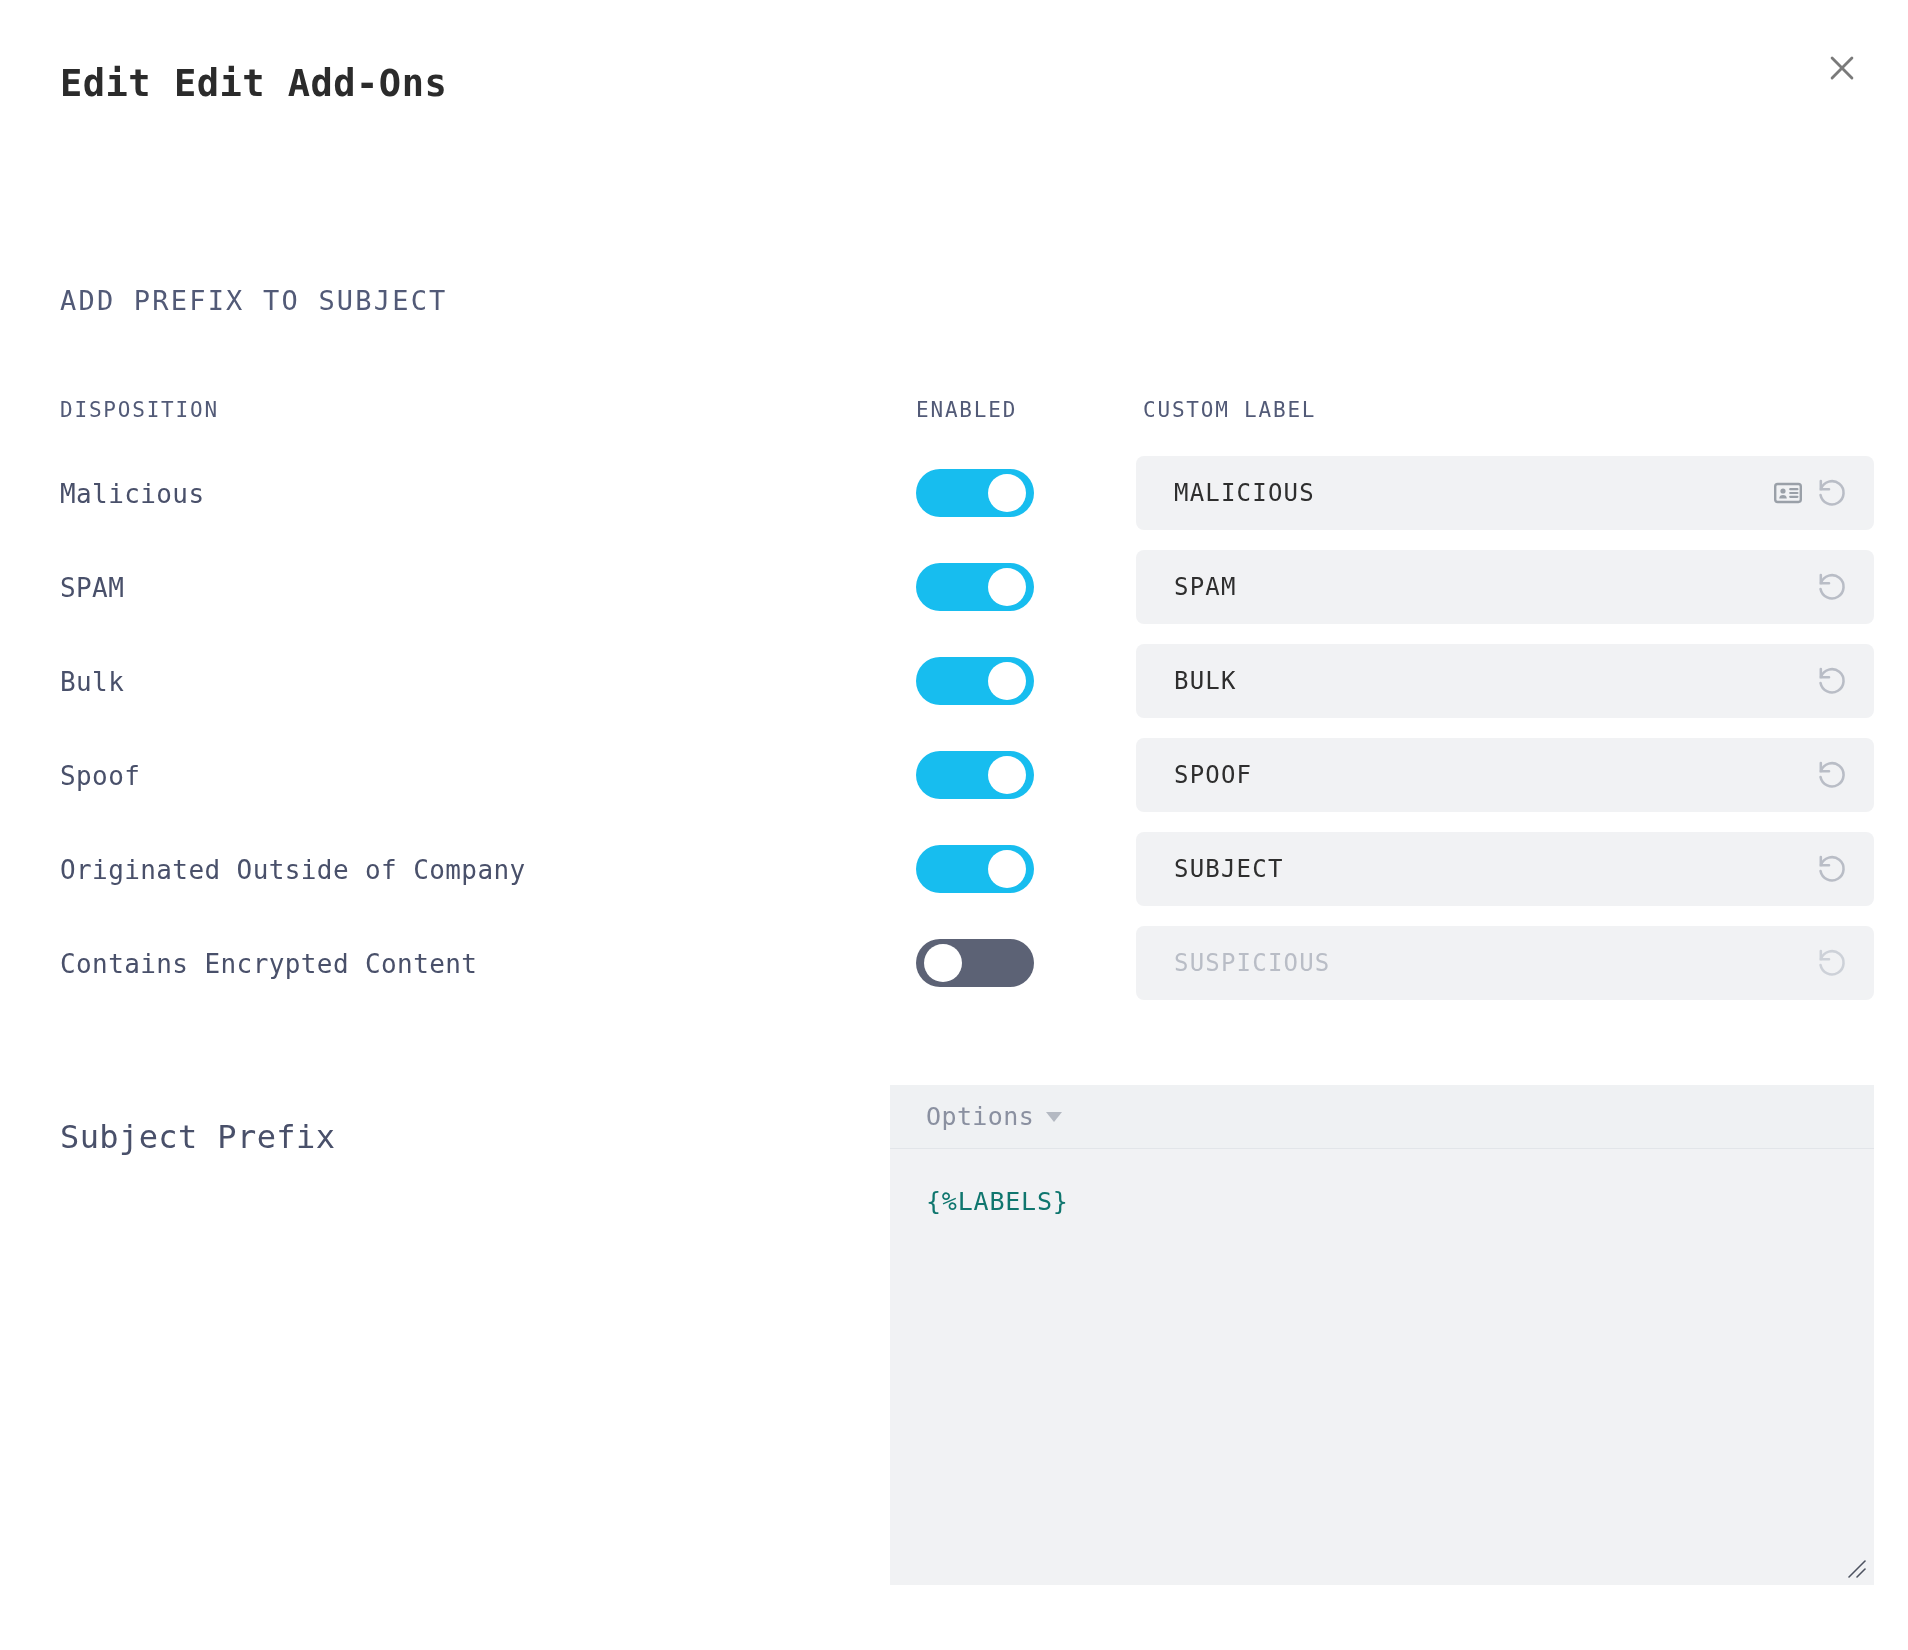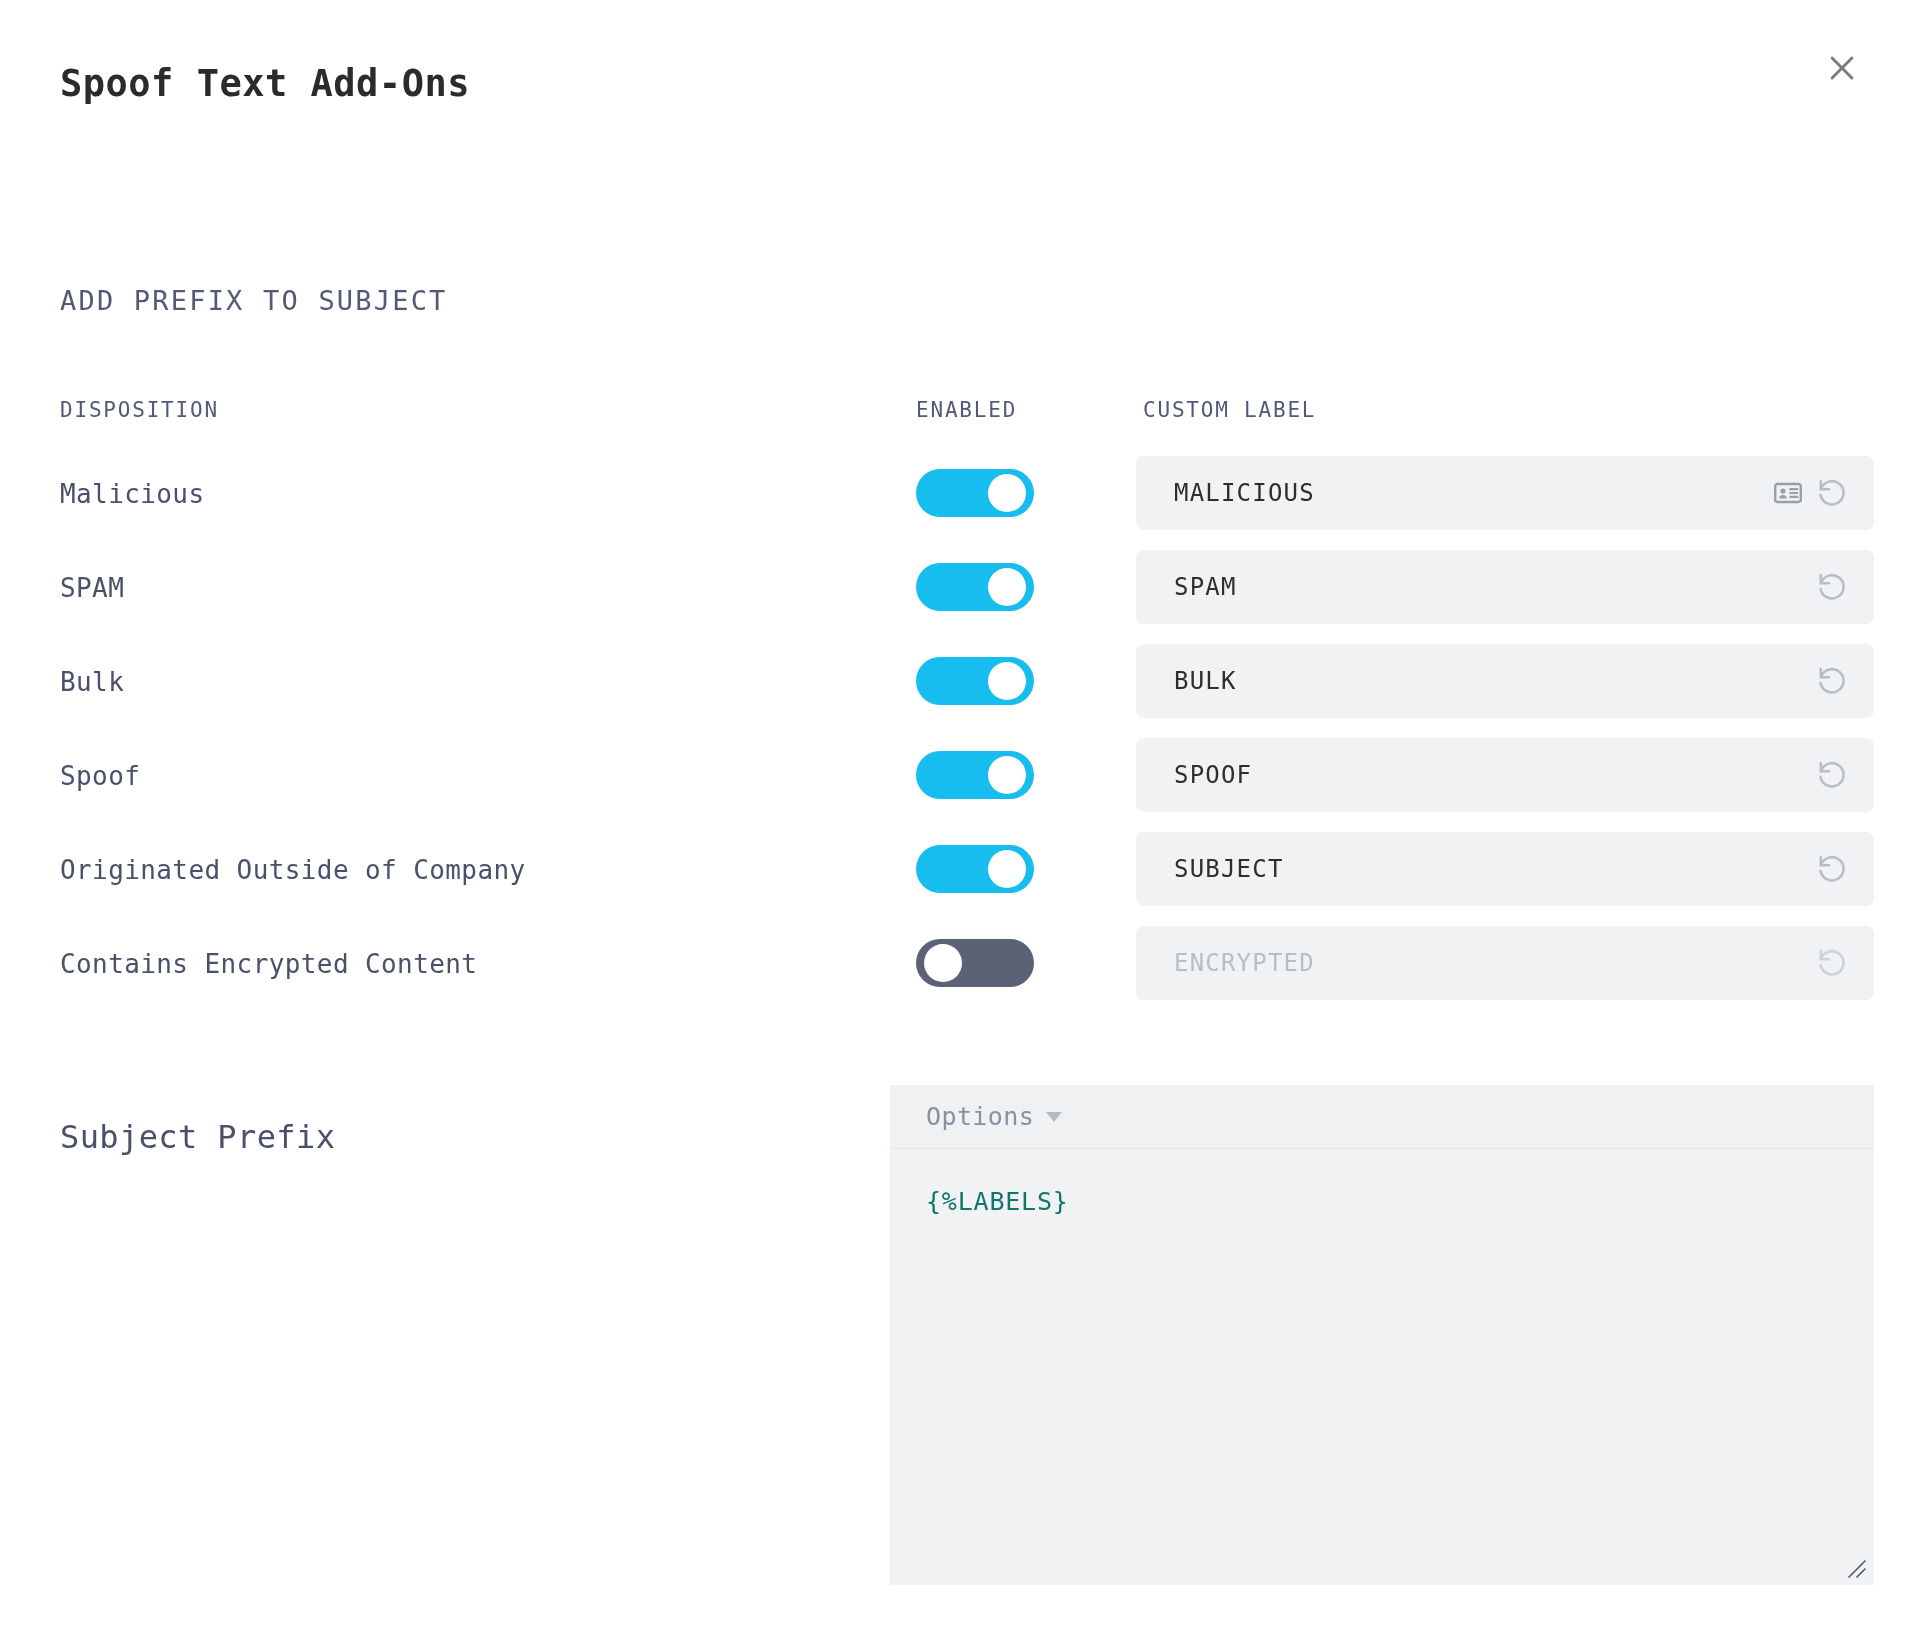--- a/index.html
+++ b/index.html
@@ -228,21 +228,21 @@
     bottom: 5px;
     width: 22px;
     height: 22px;
     cursor: nwse-resize;
   }
 </style>
 </head>
 <body>
 
 <div class="modal-header">
-  <div class="modal-title">Spoof Text Add-Ons</div>
+  <div class="modal-title">Edit Edit Add-Ons</div>
   <button class="close-button">
     <span>
       <svg width="34" height="34" viewBox="0 0 24 24" fill="none" stroke="#7a7a7a" stroke-width="2" stroke-linecap="round">
         <line x1="5" y1="5" x2="19" y2="19"></line>
         <line x1="19" y1="5" x2="5" y2="19"></line>
       </svg>
     </span>
   </button>
 </div>
 
@@ -347,21 +347,21 @@
           </button>
         </span>
       </div>
     </div>
     <div class="row">
       <div class="row-label">Contains Encrypted Content</div>
       <button class="toggle off">
         <span class="knob"></span>
       </button>
       <div class="label-field ">
-        <span class="label-text disabled">ENCRYPTED</span>
+        <span class="label-text disabled">SUSPICIOUS</span>
         <span class="field-icons">
           <button class="icon-btn">
             <svg width="34" height="34" viewBox="0 0 24 24" fill="none" stroke="#cdd1d8" stroke-width="1.8" stroke-linecap="round">
               <path d="M3.5 9.2 A8.2 8.2 0 1 1 3.2 13.4"></path>
               <polyline points="3.4,3.6 3.4,9.4 9.2,9.4"></polyline>
             </svg>
           </button>
         </span>
       </div>
     </div>

